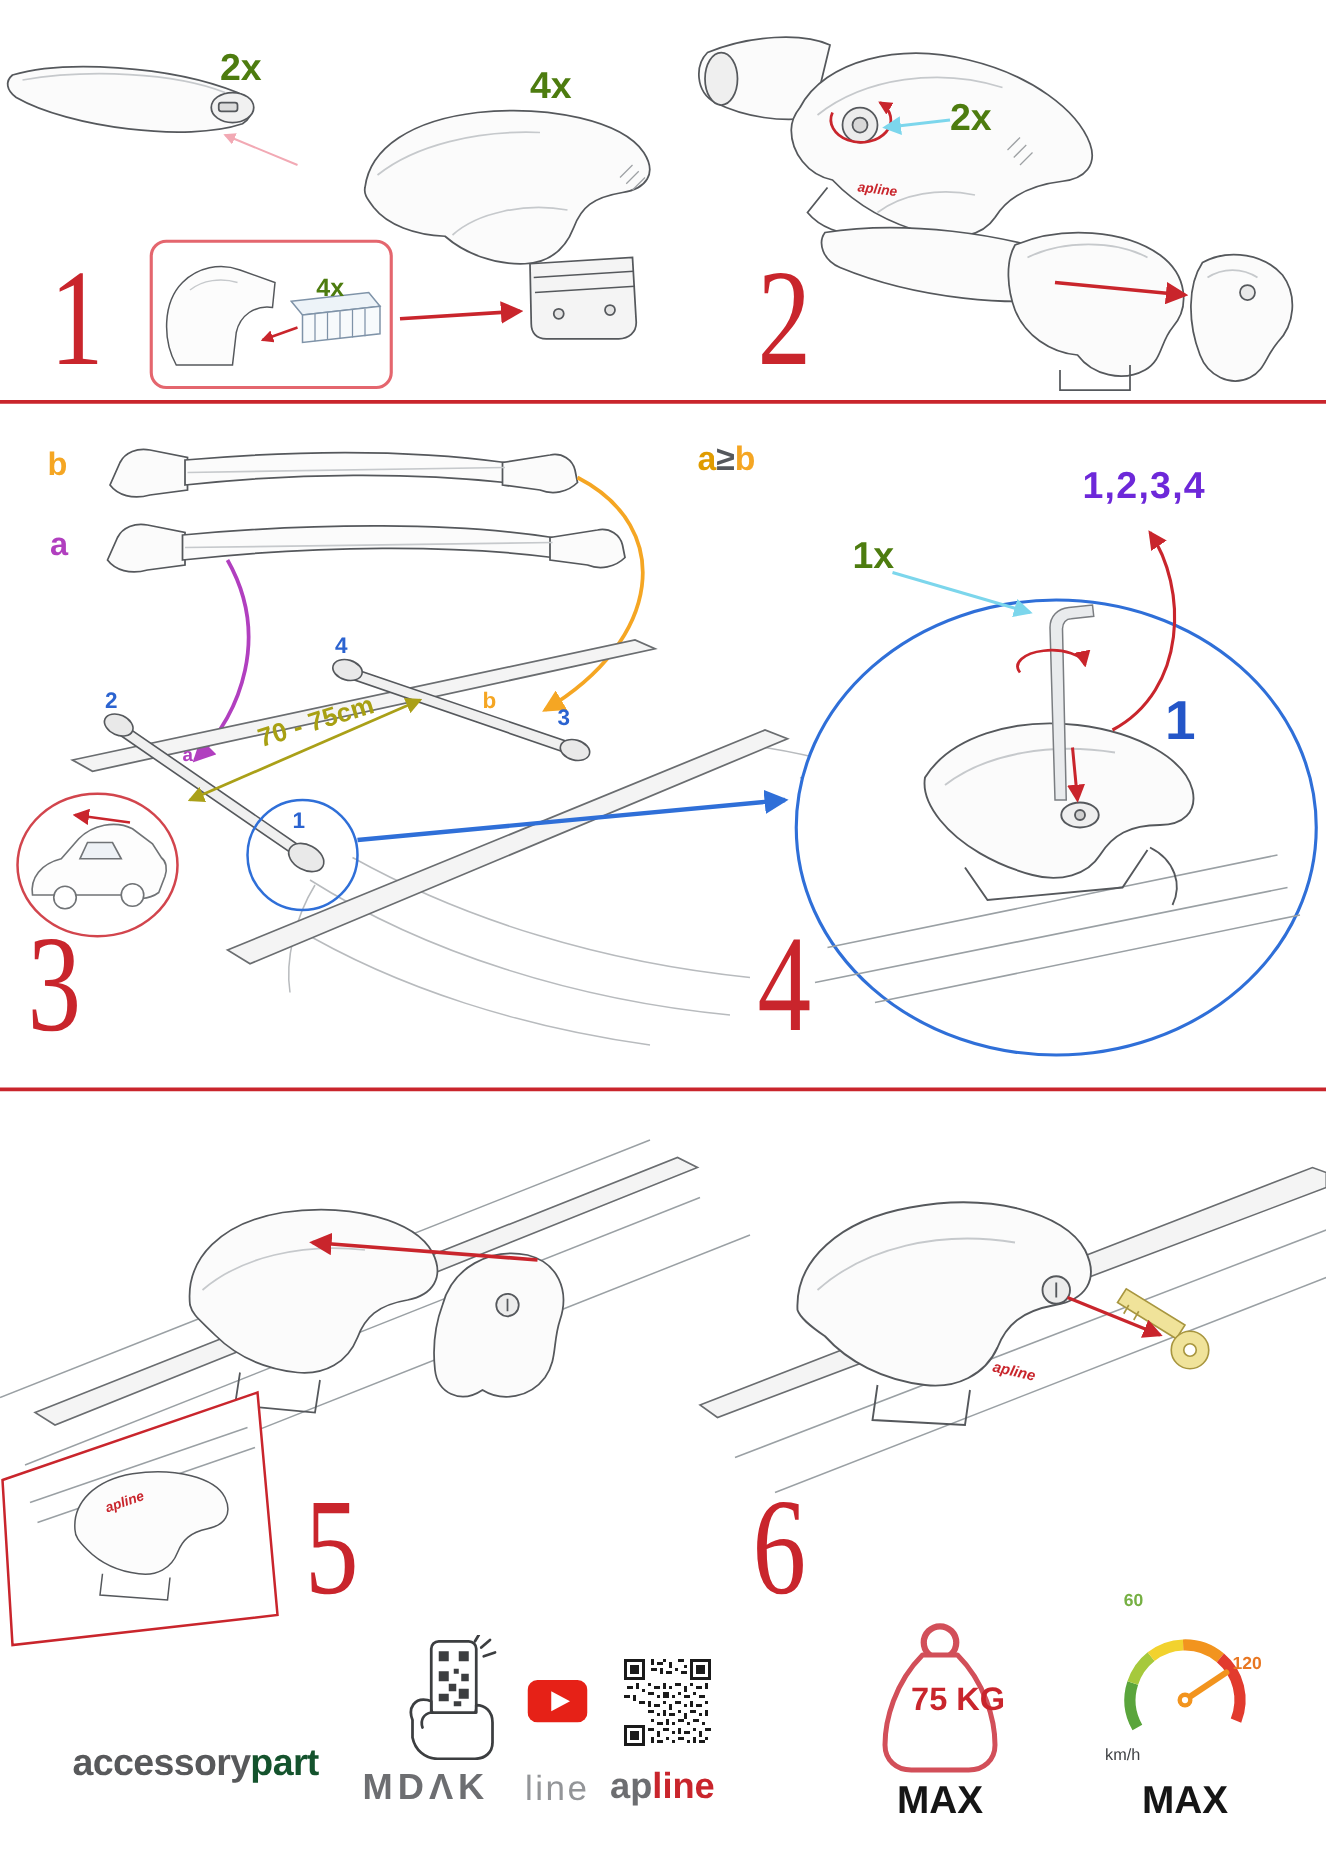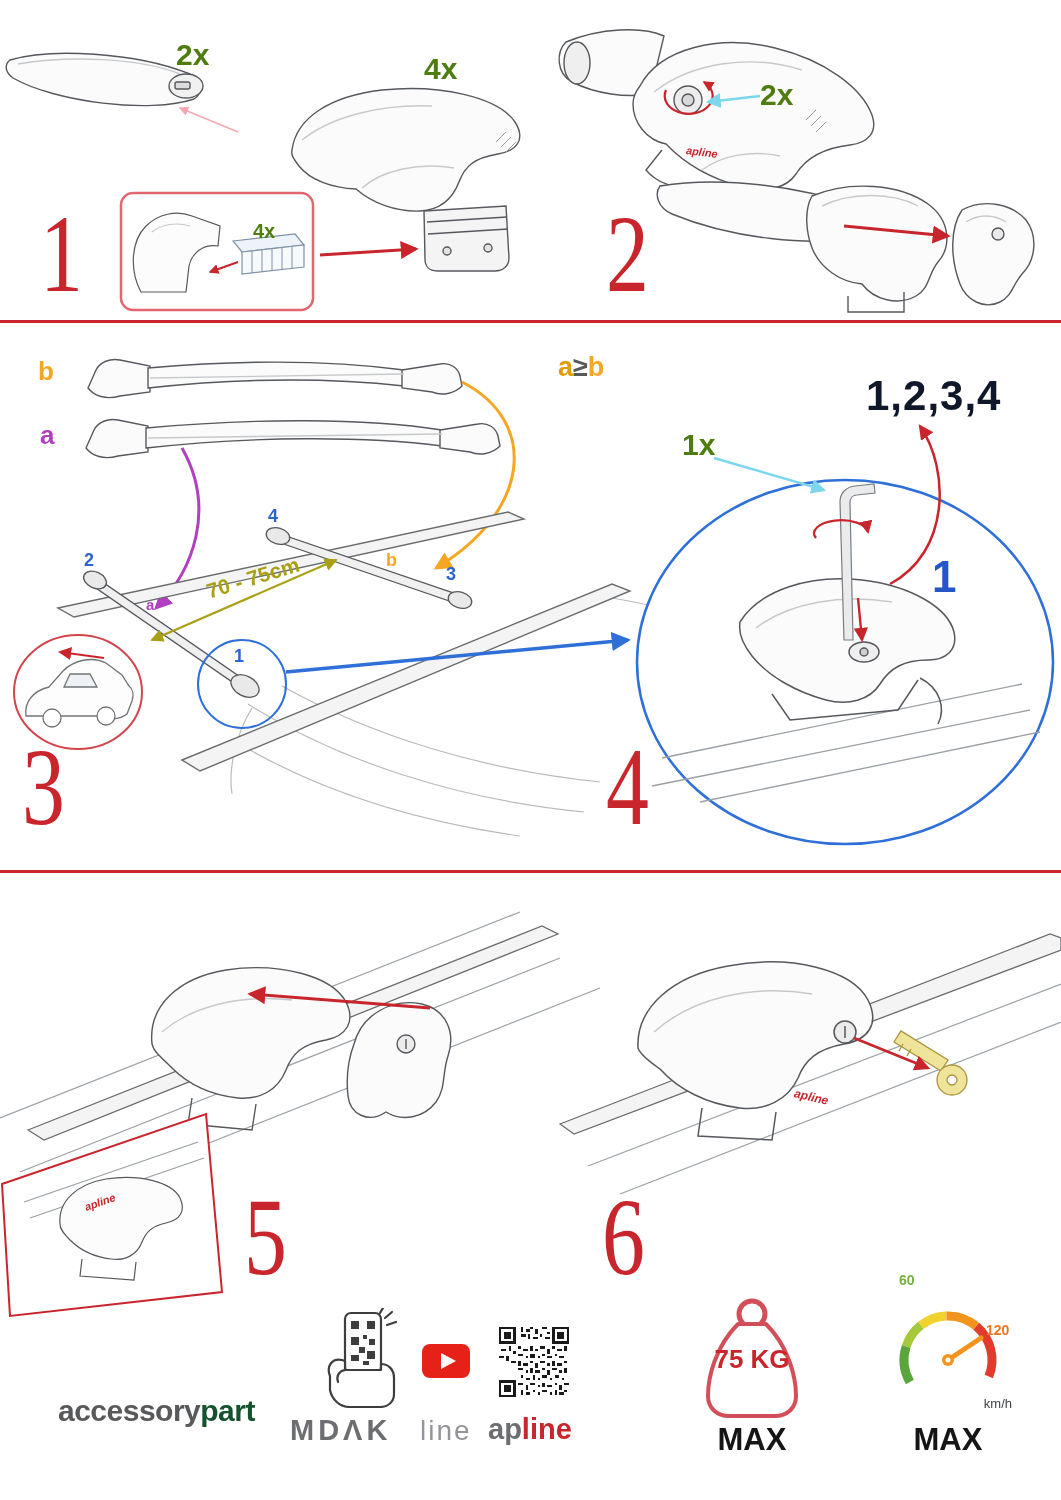--- a/index.html
+++ b/index.html
@@ -230,21 +230,21 @@
   <span class="abs lbl" style="left:168px;top:566px;width:170px;text-align:center;font-size:21px;color:#a8a012;transform:rotate(-17deg)">70 - 75cm</span>
 
   <span class="abs bluep" style="left:84px;top:550px">2</span>
   <span class="abs bluep" style="left:268px;top:506px">4</span>
   <span class="abs bluep" style="left:446px;top:564px">3</span>
   <span class="abs bluep" style="left:234px;top:646px">1</span>
   <span class="abs lbl" style="left:386px;top:550px;font-size:18px;color:#f5a623">b</span>
   <span class="abs lbl" style="left:146px;top:596px;font-size:15px;color:#b13fbf">a</span>
 
   <span class="abs" style="left:558px;top:352px;font-size:27px;font-weight:bold"><span style="color:#e09c00">a</span><span style="color:#55585c">≥</span><span style="color:#f5a623">b</span></span>
-  <span class="abs lbl" style="left:866px;top:372px;font-size:42px;color:#0f172a;letter-spacing:1px">1,2,3,4</span>
+  <span class="abs lbl" style="left:866px;top:372px;font-size:30px;color:#6d28d9;letter-spacing:1px">1,2,3,4</span>
   <span class="abs qty" style="left:682px;top:428px">1x</span>
   <span class="abs lbl" style="left:932px;top:552px;font-size:44px;color:#2456c8">1</span>
 
   <div class="divider" style="top:870px"></div>
 
   <svg class="abs" style="left:0;top:872px" width="1061" height="628" viewBox="0 0 1061 628">
     <defs>
       <marker id="mb-red" viewBox="0 0 10 10" refX="8.5" refY="5" markerWidth="6" markerHeight="6" orient="auto-start-reverse">
           <path d="M0,0L10,5L0,10Z" fill="#c9252c"></path>
         </marker>
@@ -357,33 +357,33 @@
         <rect x="2" y="24" width="3" height="3"></rect>
       <path d="M9 0h1v2h-1zM11 1h2v1h-2zM13 0h1v1h-1zM15 1h1v2h-1zM18 0h2v1h-2zM20 2h1v1h-1zM9 3h2v1h-2zM12 3h1v2h-1zM14 4h2v1h-2zM17 3h1v1h-1zM19 4h2v1h-2zM1 9h2v1h-2zM4 8h1v2h-1zM6 10h1v1h-1zM0 12h2v1h-2zM3 12h1v2h-1zM5 14h2v1h-2zM8 8h1v1h-1zM10 9h2v1h-2zM13 8h1v2h-1zM15 9h1v1h-1zM17 8h2v1h-2zM20 9h1v2h-1zM22 8h1v1h-1zM24 9h2v1h-2zM27 8h1v2h-1zM8 11h2v1h-2zM11 12h1v1h-1zM13 11h2v2h-2zM16 12h1v1h-1zM18 11h1v1h-1zM20 12h2v1h-2zM23 11h1v1h-1zM25 12h2v1h-2zM8 14h1v2h-1zM10 15h2v1h-2zM13 14h1v1h-1zM15 15h1v2h-1zM17 14h2v1h-2zM20 15h1v1h-1zM22 14h1v2h-1zM24 15h2v1h-2zM27 14h1v1h-1zM8 17h2v1h-2zM11 18h1v1h-1zM13 17h1v2h-1zM15 18h2v1h-2zM18 17h1v1h-1zM20 18h1v2h-1zM22 17h2v1h-2zM25 18h1v1h-1zM27 17h1v2h-1zM9 20h1v1h-1zM11 21h2v1h-2zM14 20h1v2h-1zM16 21h1v1h-1zM18 20h2v1h-2zM21 21h1v1h-1zM23 20h2v1h-2zM26 21h1v1h-1zM8 23h2v1h-2zM11 24h1v2h-1zM13 23h2v1h-2zM16 24h1v1h-1zM18 23h1v2h-1zM20 24h2v1h-2zM23 23h1v1h-1zM25 24h1v2h-1zM27 23h2v1h-2zM9 26h1v2h-1zM11 27h2v1h-2zM14 26h1v1h-1zM16 27h1v1h-1zM18 26h2v1h-2zM21 27h1v1h-1zM23 26h1v2h-1zM25 27h2v1h-2zM27 26h1v1h-1z"></path>
     </g>
   </svg>
   <span class="abs lbl" style="left:488px;top:1413px;font-size:29px"><span style="color:#6d6e71">ap</span><span style="color:#c9252c">line</span></span>
 
   <svg class="abs" style="left:694px;top:1292px" width="116" height="132" viewBox="0 0 116 132">
     <circle cx="58" cy="22" r="13" fill="none" stroke="#d24f59" stroke-width="5"></circle>
     <path d="M44,32 L72,32 C94,54 102,84 102,104 C102,116 93,124 81,124 L35,124 C23,124 14,116 14,104 C14,84 22,54 44,32 Z" fill="#fff" stroke="#d24f59" stroke-width="4" stroke-linejoin="round"></path>
   </svg>
-  <span class="abs lbl" style="left:700px;top:1344px;width:104px;text-align:center;font-size:26px;color:#c9252c">75 KG</span>
+  <span class="abs lbl" style="left:700px;top:1344px;width:104px;text-align:right;font-size:26px;color:#c9252c">75 KG</span>
   <span class="abs" style="left:700px;top:1422px;width:104px;text-align:center;font-size:31px;font-weight:600;color:#151515">MAX</span>
 
   <svg class="abs" style="left:884px;top:1286px" width="128" height="120" viewBox="0 0 128 120">
     <g fill="none" stroke-width="9">
       <path d="M25.9,96 A44,44 0 0 1 22.2,60.4" stroke="#5aa53c"></path>
       <path d="M22.2,60.4 A44,44 0 0 1 36.9,39.3" stroke="#a6c93c"></path>
       <path d="M36.9,39.3 A44,44 0 0 1 62.5,30" stroke="#f2d22e"></path>
       <path d="M62.5,30 A44,44 0 0 1 92.3,40.3" stroke="#f2941e"></path>
       <path d="M92.3,40.3 A44,44 0 0 1 104.8,90.5" stroke="#e23b2e"></path>
     </g>
     <line x1="64" y1="74" x2="97" y2="52" stroke="#f2941e" stroke-width="5" stroke-linecap="round"></line>
     <circle cx="64" cy="74" r="6" fill="#f2941e"></circle>
     <circle cx="64" cy="74" r="2.5" fill="#fff"></circle>
   </svg>
   <span class="abs lbl" style="left:899px;top:1272px;font-size:14px;color:#76b043">60</span>
   <span class="abs lbl" style="left:986px;top:1322px;font-size:14px;color:#e87722">120</span>
-  <span class="abs" style="left:884px;top:1396px;width:128px;text-align:right;font-size:13px;color:#3f4144">km/h</span>
+  <span class="abs" style="left:884px;top:1396px;width:128px;text-align:left;font-size:13px;color:#3f4144">km/h</span>
   <span class="abs" style="left:884px;top:1422px;width:128px;text-align:center;font-size:31px;font-weight:600;color:#151515">MAX</span>
 
 </div>
 
 </body></html>

